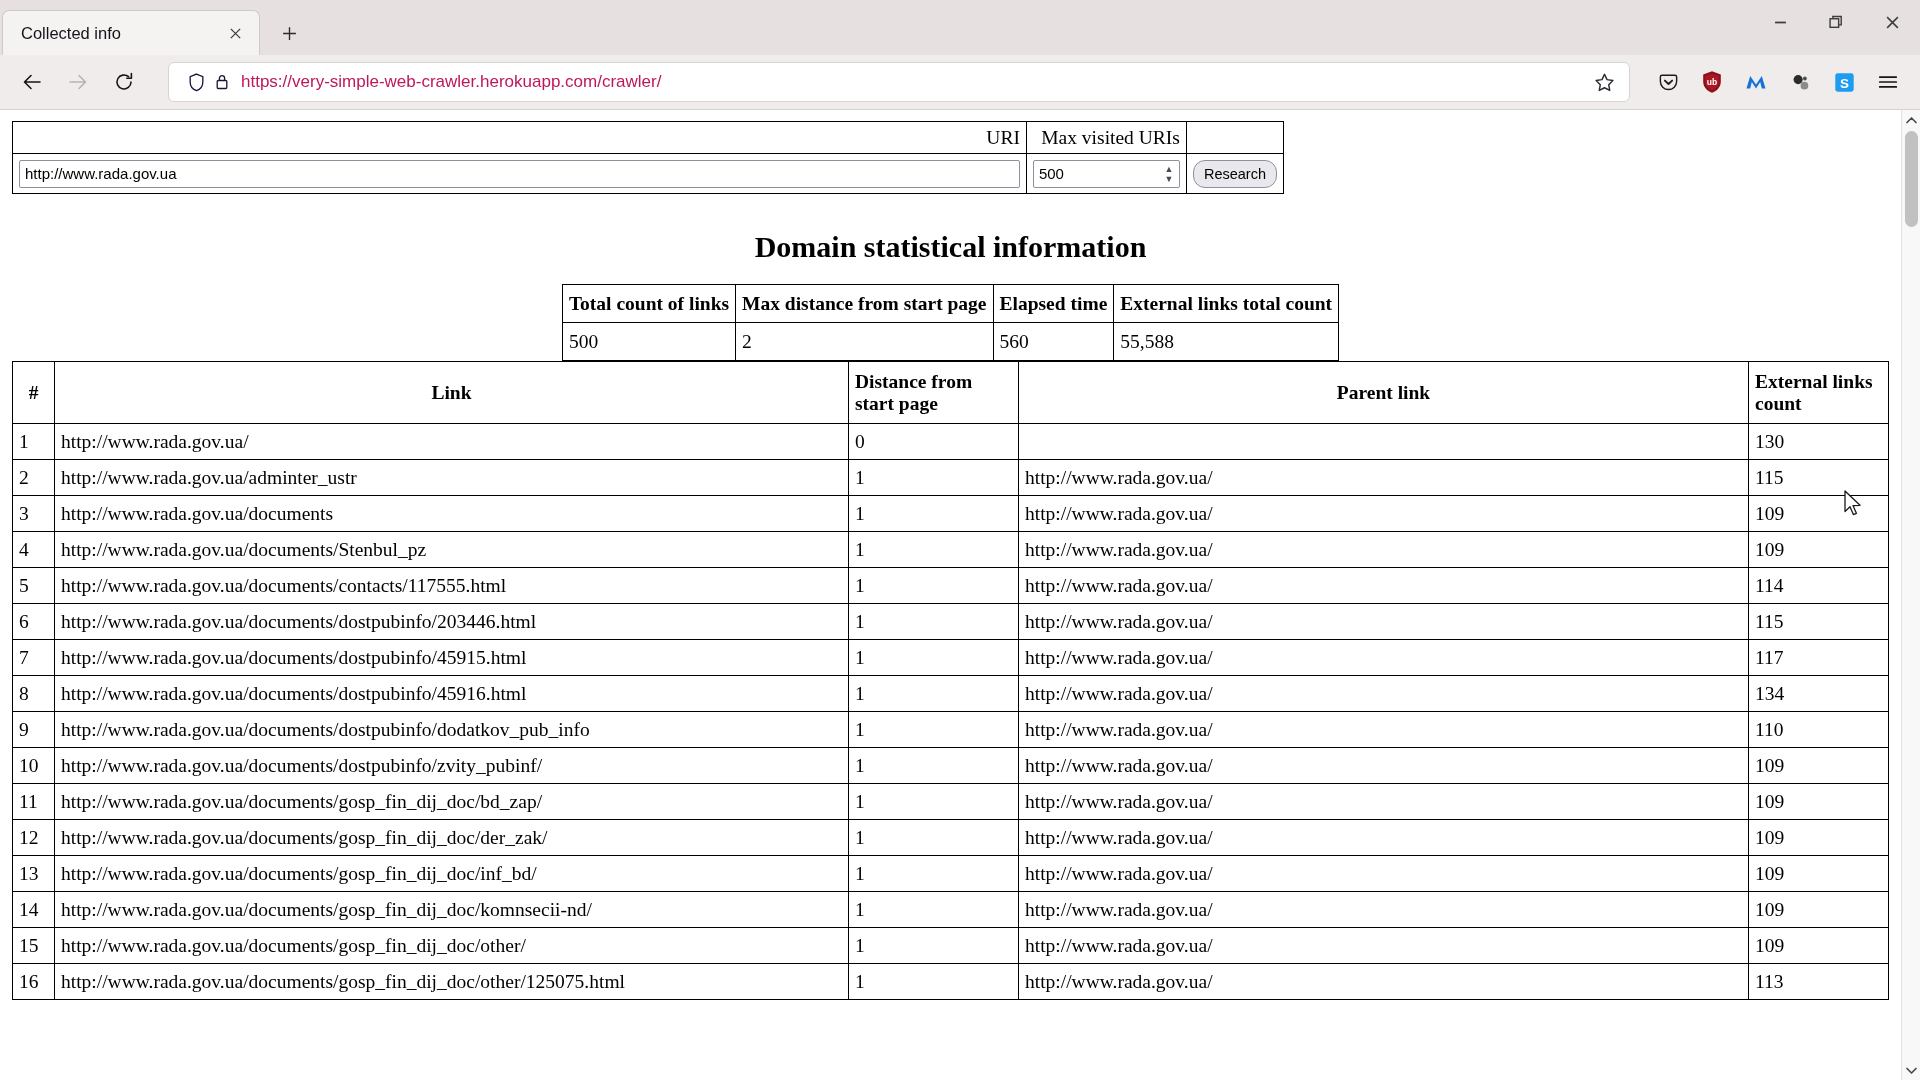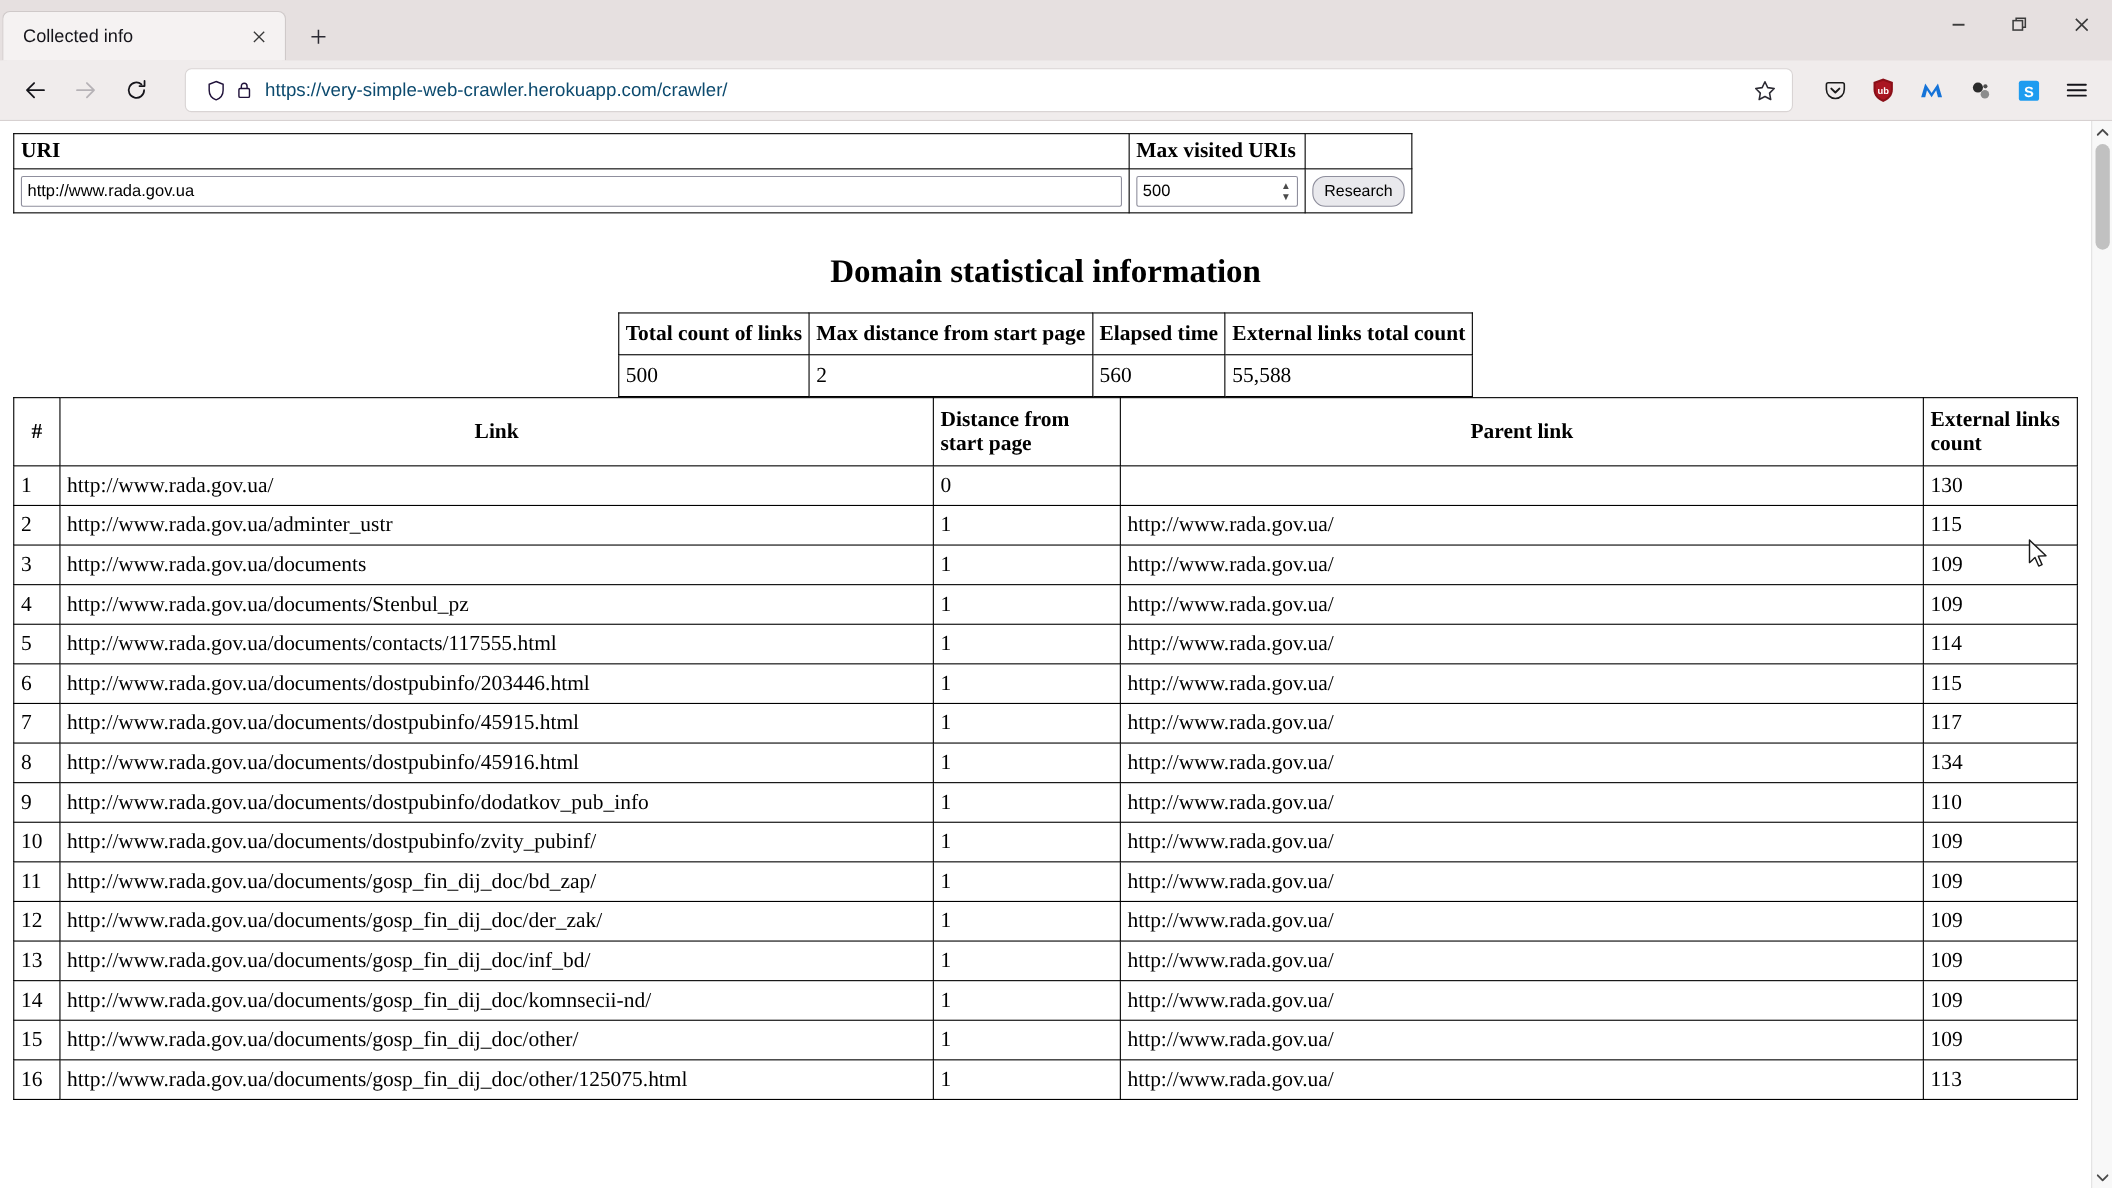--- a/index.html
+++ b/index.html
@@ -80,21 +80,21 @@
     flex: 1; height: 40px; margin: 0 12px 0 18px;
     background: #ffffff;
     border: 1px solid #d9d4d4;
     border-radius: 6px;
     display: flex; align-items: center;
     padding: 0 10px 0 14px;
     min-width: 0;
   }
   .urlbar .ic { width: 26px; display:flex; align-items:center; justify-content:center; color:#2b2a33; }
   .url-text {
-    flex: 1; font-size: 17px; color: #0c4a6e;
+    flex: 1; font-size: 17px; color: #be185d;
     white-space: nowrap; overflow: hidden; text-overflow: ellipsis;
     padding-left: 6px;
   }
   .star { width: 30px; display:flex; align-items:center; justify-content:center; color:#2b2a33;}
 
   .ext-icons { display:flex; align-items:center; gap: 4px; padding-left: 6px;}
   .exticon {
     width: 40px; height: 40px;
     display:flex; align-items:center; justify-content:center;
     border-radius: 5px;
@@ -110,21 +110,21 @@
     font-family: "Liberation Serif", serif;
     position: relative;
   }
 
   
   table.tbl { border-collapse: collapse; }
   table.tbl th, table.tbl td { border: 1px solid #000; padding: 2px 6px; }
 
   .form-table { width: 1272px; margin: 3px 0 0 2px; }
   .form-table th {
-    text-align: left; font-size: 19.5px; font-weight: bold;
+    text-align: right; font-size: 19.5px; font-weight: normal;
     height: 32px; font-family: "Liberation Serif", serif;
   }
   .form-table td { height: 40px; padding: 3px 4px; vertical-align: middle; }
   .col-uri { width: 1014px; }
   .col-max { width: 160px; }
   .col-btn { width: 96px; }
 
   .txt-input {
     width: 100%; height: 28px;
     font-family: "Liberation Sans", sans-serif;

